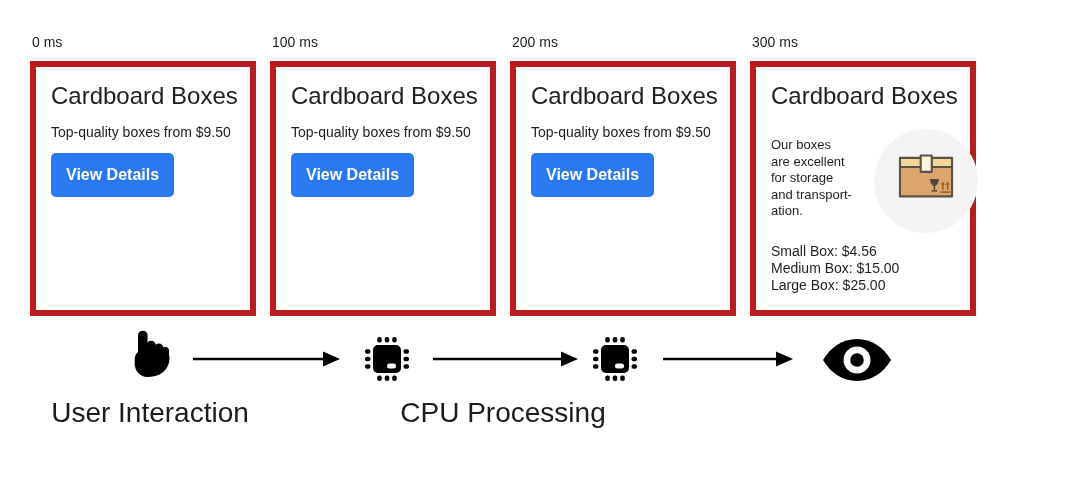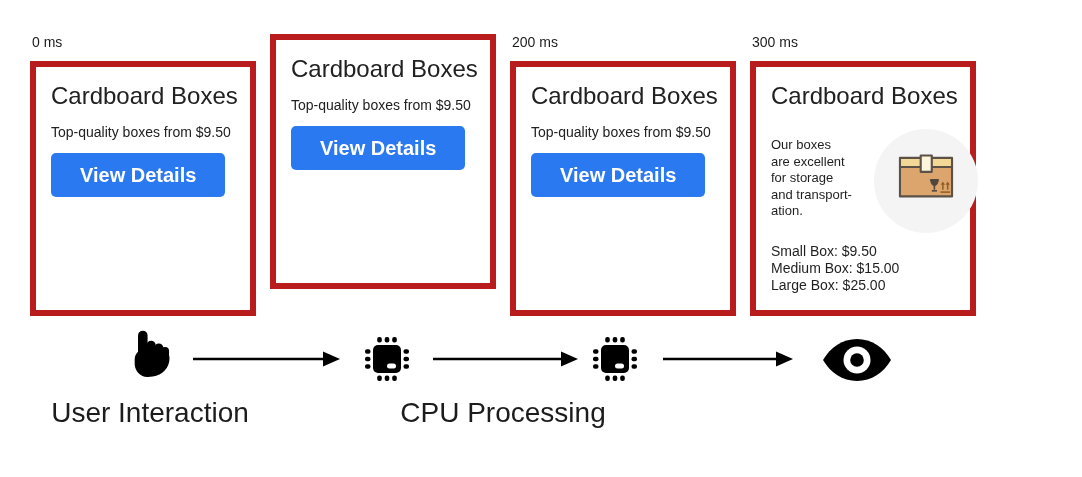--- a/index.html
+++ b/index.html
@@ -11,22 +11,22 @@
   .f0{left:30px}.f1{left:270px}.f2{left:510px}.f3{left:750px}
   .timestamp{display:block;font-size:14px;line-height:16px;color:#1b1b1b;margin:0 0 11px 2px;}
   .card{
     box-sizing:border-box;width:226px;height:255px;border:6px solid #b91c1c;
     background:#fff;padding:14px 15px;position:relative;
   }
   .card-title{font-size:24px;line-height:30px;font-weight:400;color:#212121;margin:0;white-space:nowrap;}
   .card-sub{font-size:14px;line-height:18px;color:#212121;margin:12px 0 0;}
   .btn{
     display:inline-block;margin-top:12px;background:#2b79f1;color:#ffffff;
-    font-family:inherit;font-size:20px;font-weight:700;line-height:16px;
-    padding:14px 29px;border:none;border-radius:5px;cursor:pointer;
+    font-family:inherit;font-size:16px;font-weight:700;line-height:16px;
+    padding:14px 15px;border:none;border-radius:5px;cursor:pointer;
   }
   .desc{position:absolute;left:15px;top:70px;font-size:13px;line-height:16.5px;color:#1f1f1f;white-space:pre-line;}
   .img-circle{
     position:absolute;left:118px;top:62px;width:104px;height:104px;border-radius:50%;
     background:#f4f4f4;display:flex;align-items:center;justify-content:center;
   }
   .prices{position:absolute;left:15px;top:176px;font-size:14px;line-height:17px;color:#1f1f1f;}
   .flow-item{position:absolute;}
   .flow-label{
     position:absolute;top:396px;transform:translateX(-50%);
@@ -41,20 +41,21 @@
   <div class="frame f0">
     <span class="timestamp">0 ms</span>
     <div class="card">
       <h2 class="card-title">Cardboard Boxes</h2>
       <p class="card-sub">Top-quality boxes from $9.50</p>
       <button class="btn">View Details</button>
     </div>
   </div>
 
   <div class="frame f1">
+    <span class="timestamp">100 ms</span>
     <div class="card">
       <h2 class="card-title">Cardboard Boxes</h2>
       <p class="card-sub">Top-quality boxes from $9.50</p>
       <button class="btn">View Details</button>
     </div>
   </div>
 
   <div class="frame f2">
     <span class="timestamp">200 ms</span>
     <div class="card">
@@ -88,21 +89,21 @@
           <g>
             <line x1="47.5" y1="30.5" x2="47.5" y2="37" stroke="#935e22" stroke-width="1.6"></line>
             <path d="M45.3 31.8 L47.5 28.4 L49.7 31.8 Z" fill="#935e22"></path>
             <line x1="52.5" y1="30.5" x2="52.5" y2="37" stroke="#935e22" stroke-width="1.6"></line>
             <path d="M50.3 31.8 L52.5 28.4 L54.7 31.8 Z" fill="#935e22"></path>
             <line x1="45" y1="39.5" x2="55" y2="39.5" stroke="#935e22" stroke-width="1.6"></line>
           </g>
         </svg>
       </div>
       <div class="prices">
-        <div>Small Box: $9.50</div>
+        <div>Small Box: $4.56</div>
         <div>Medium Box: $15.00</div>
         <div>Large Box: $25.00</div>
       </div>
     </div>
   </div>
 
   <div class="flow-item" style="left:128px;top:330px">
     <svg width="42" height="50" viewBox="0 0 44 52">
       <g fill="#000000">
         <rect x="10.5" y="0.5" width="10" height="27" rx="5"></rect>

